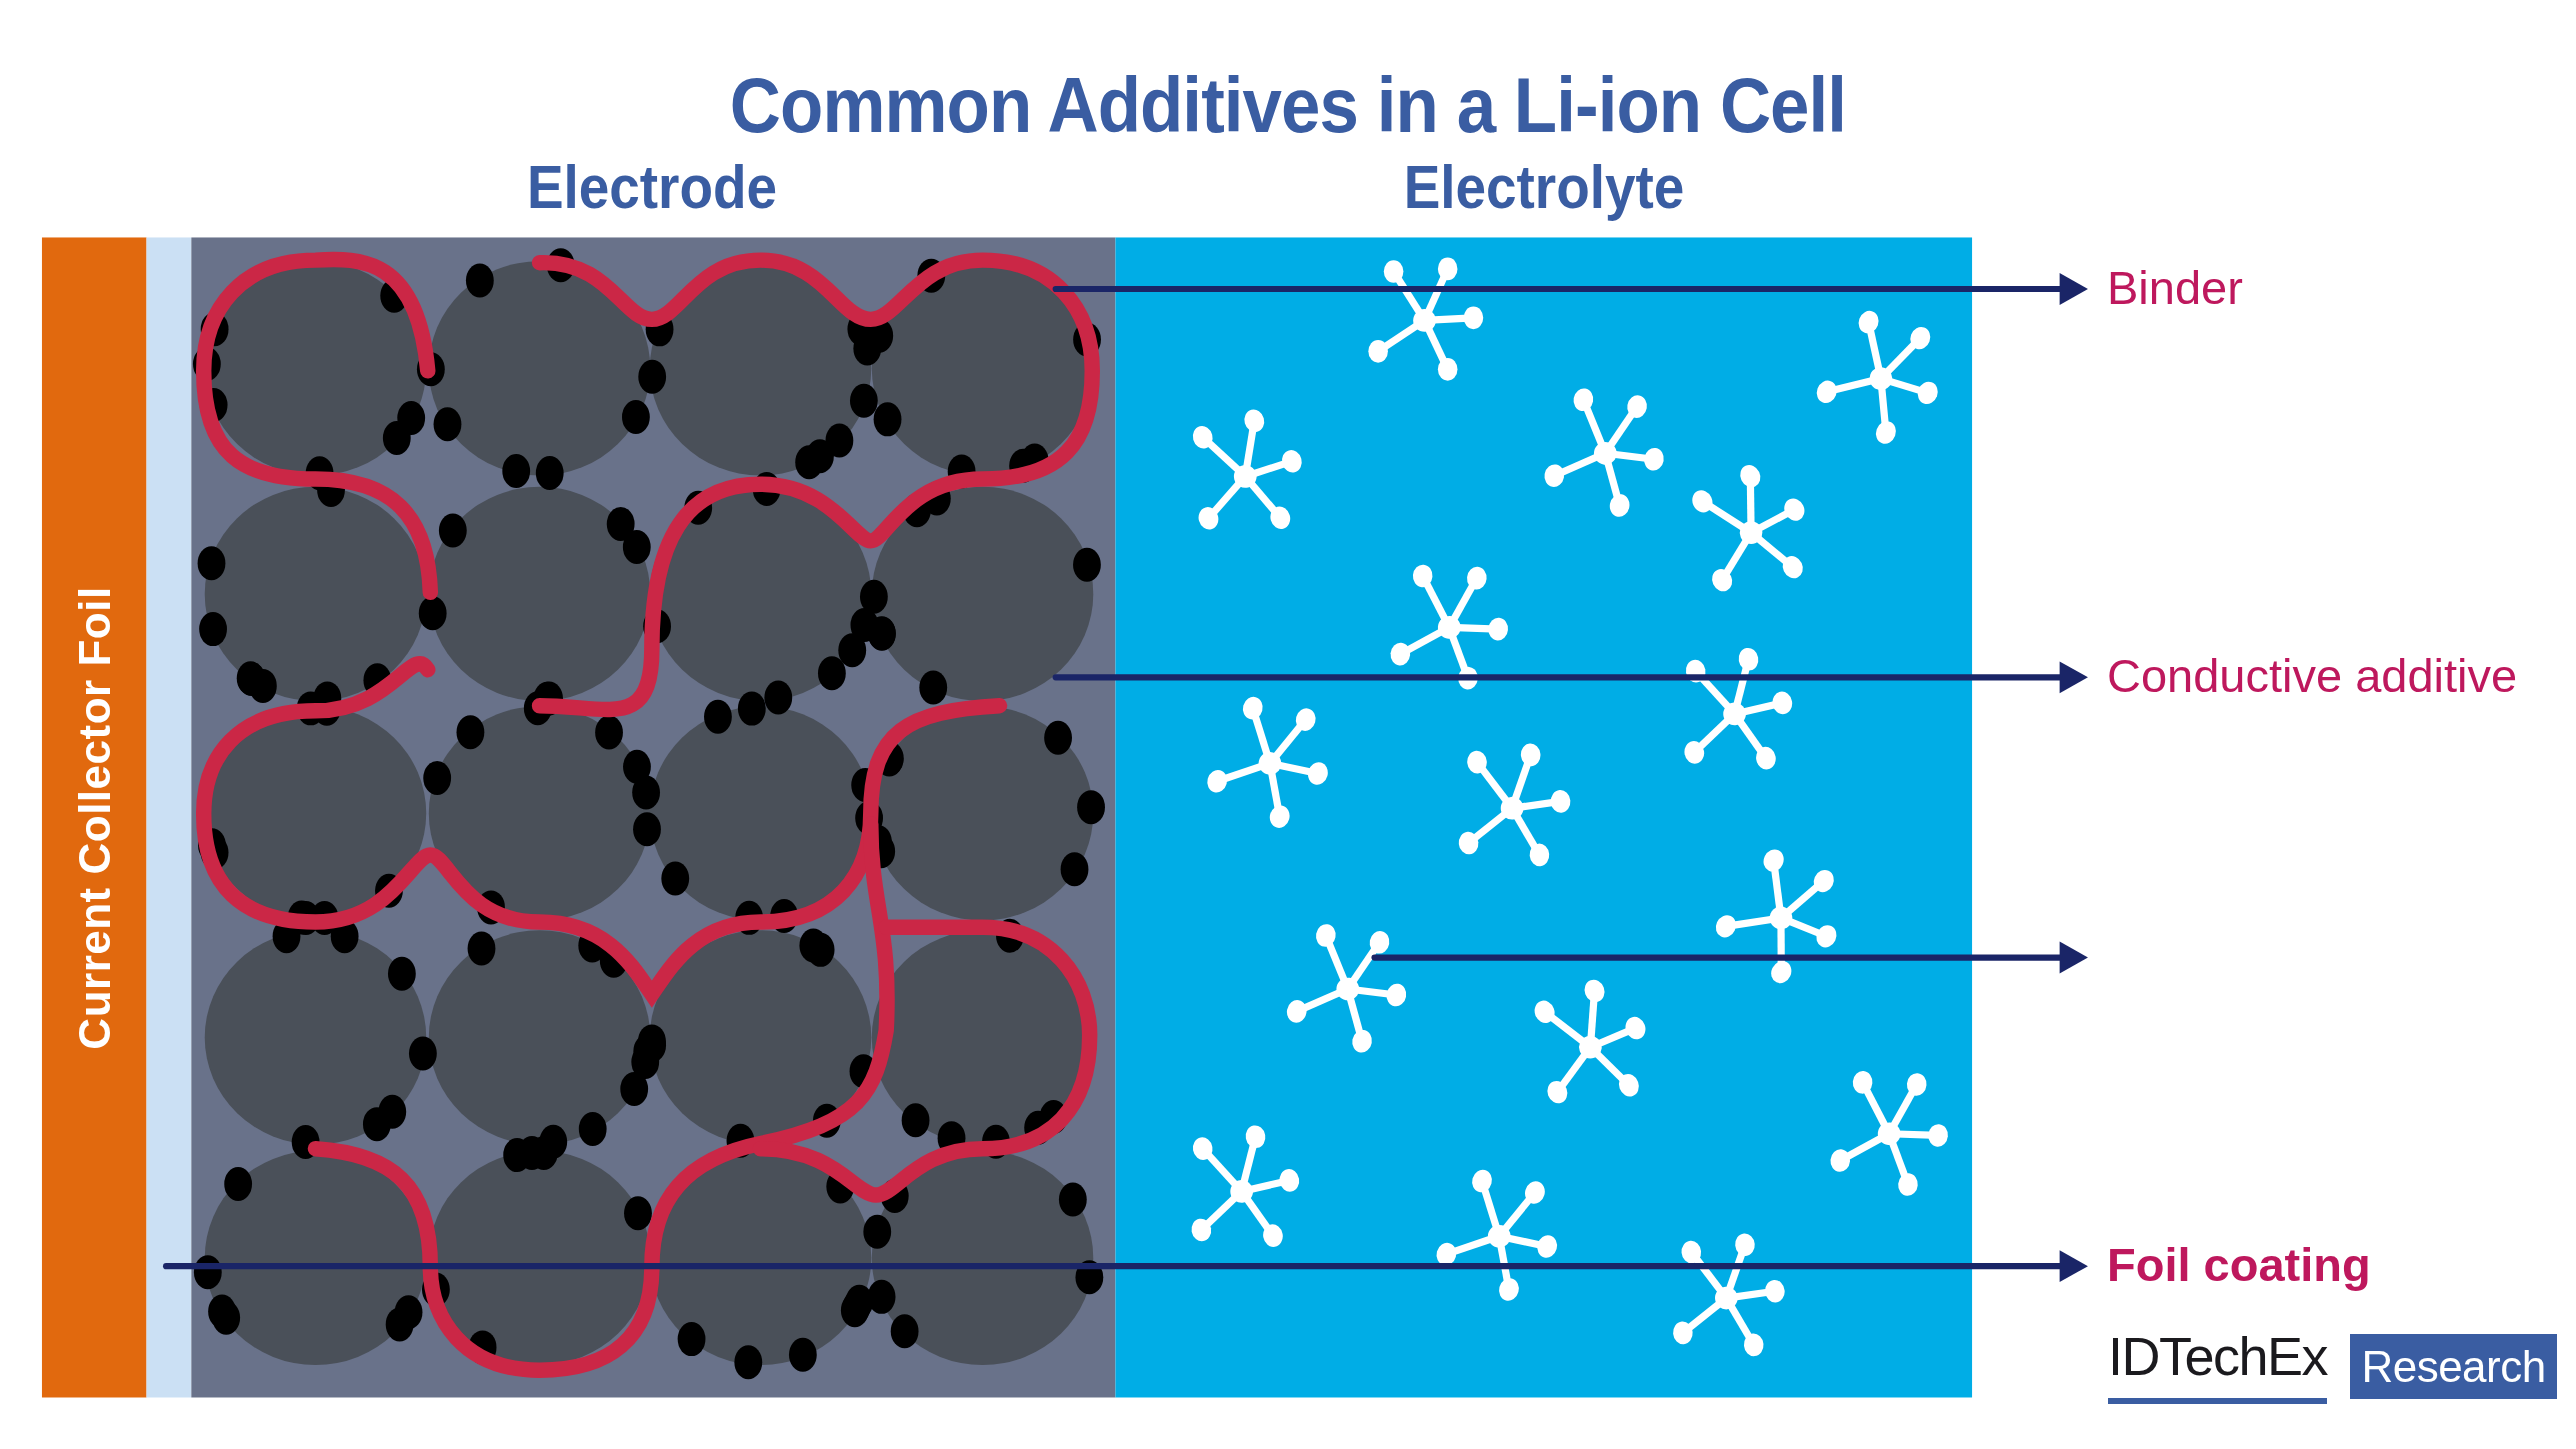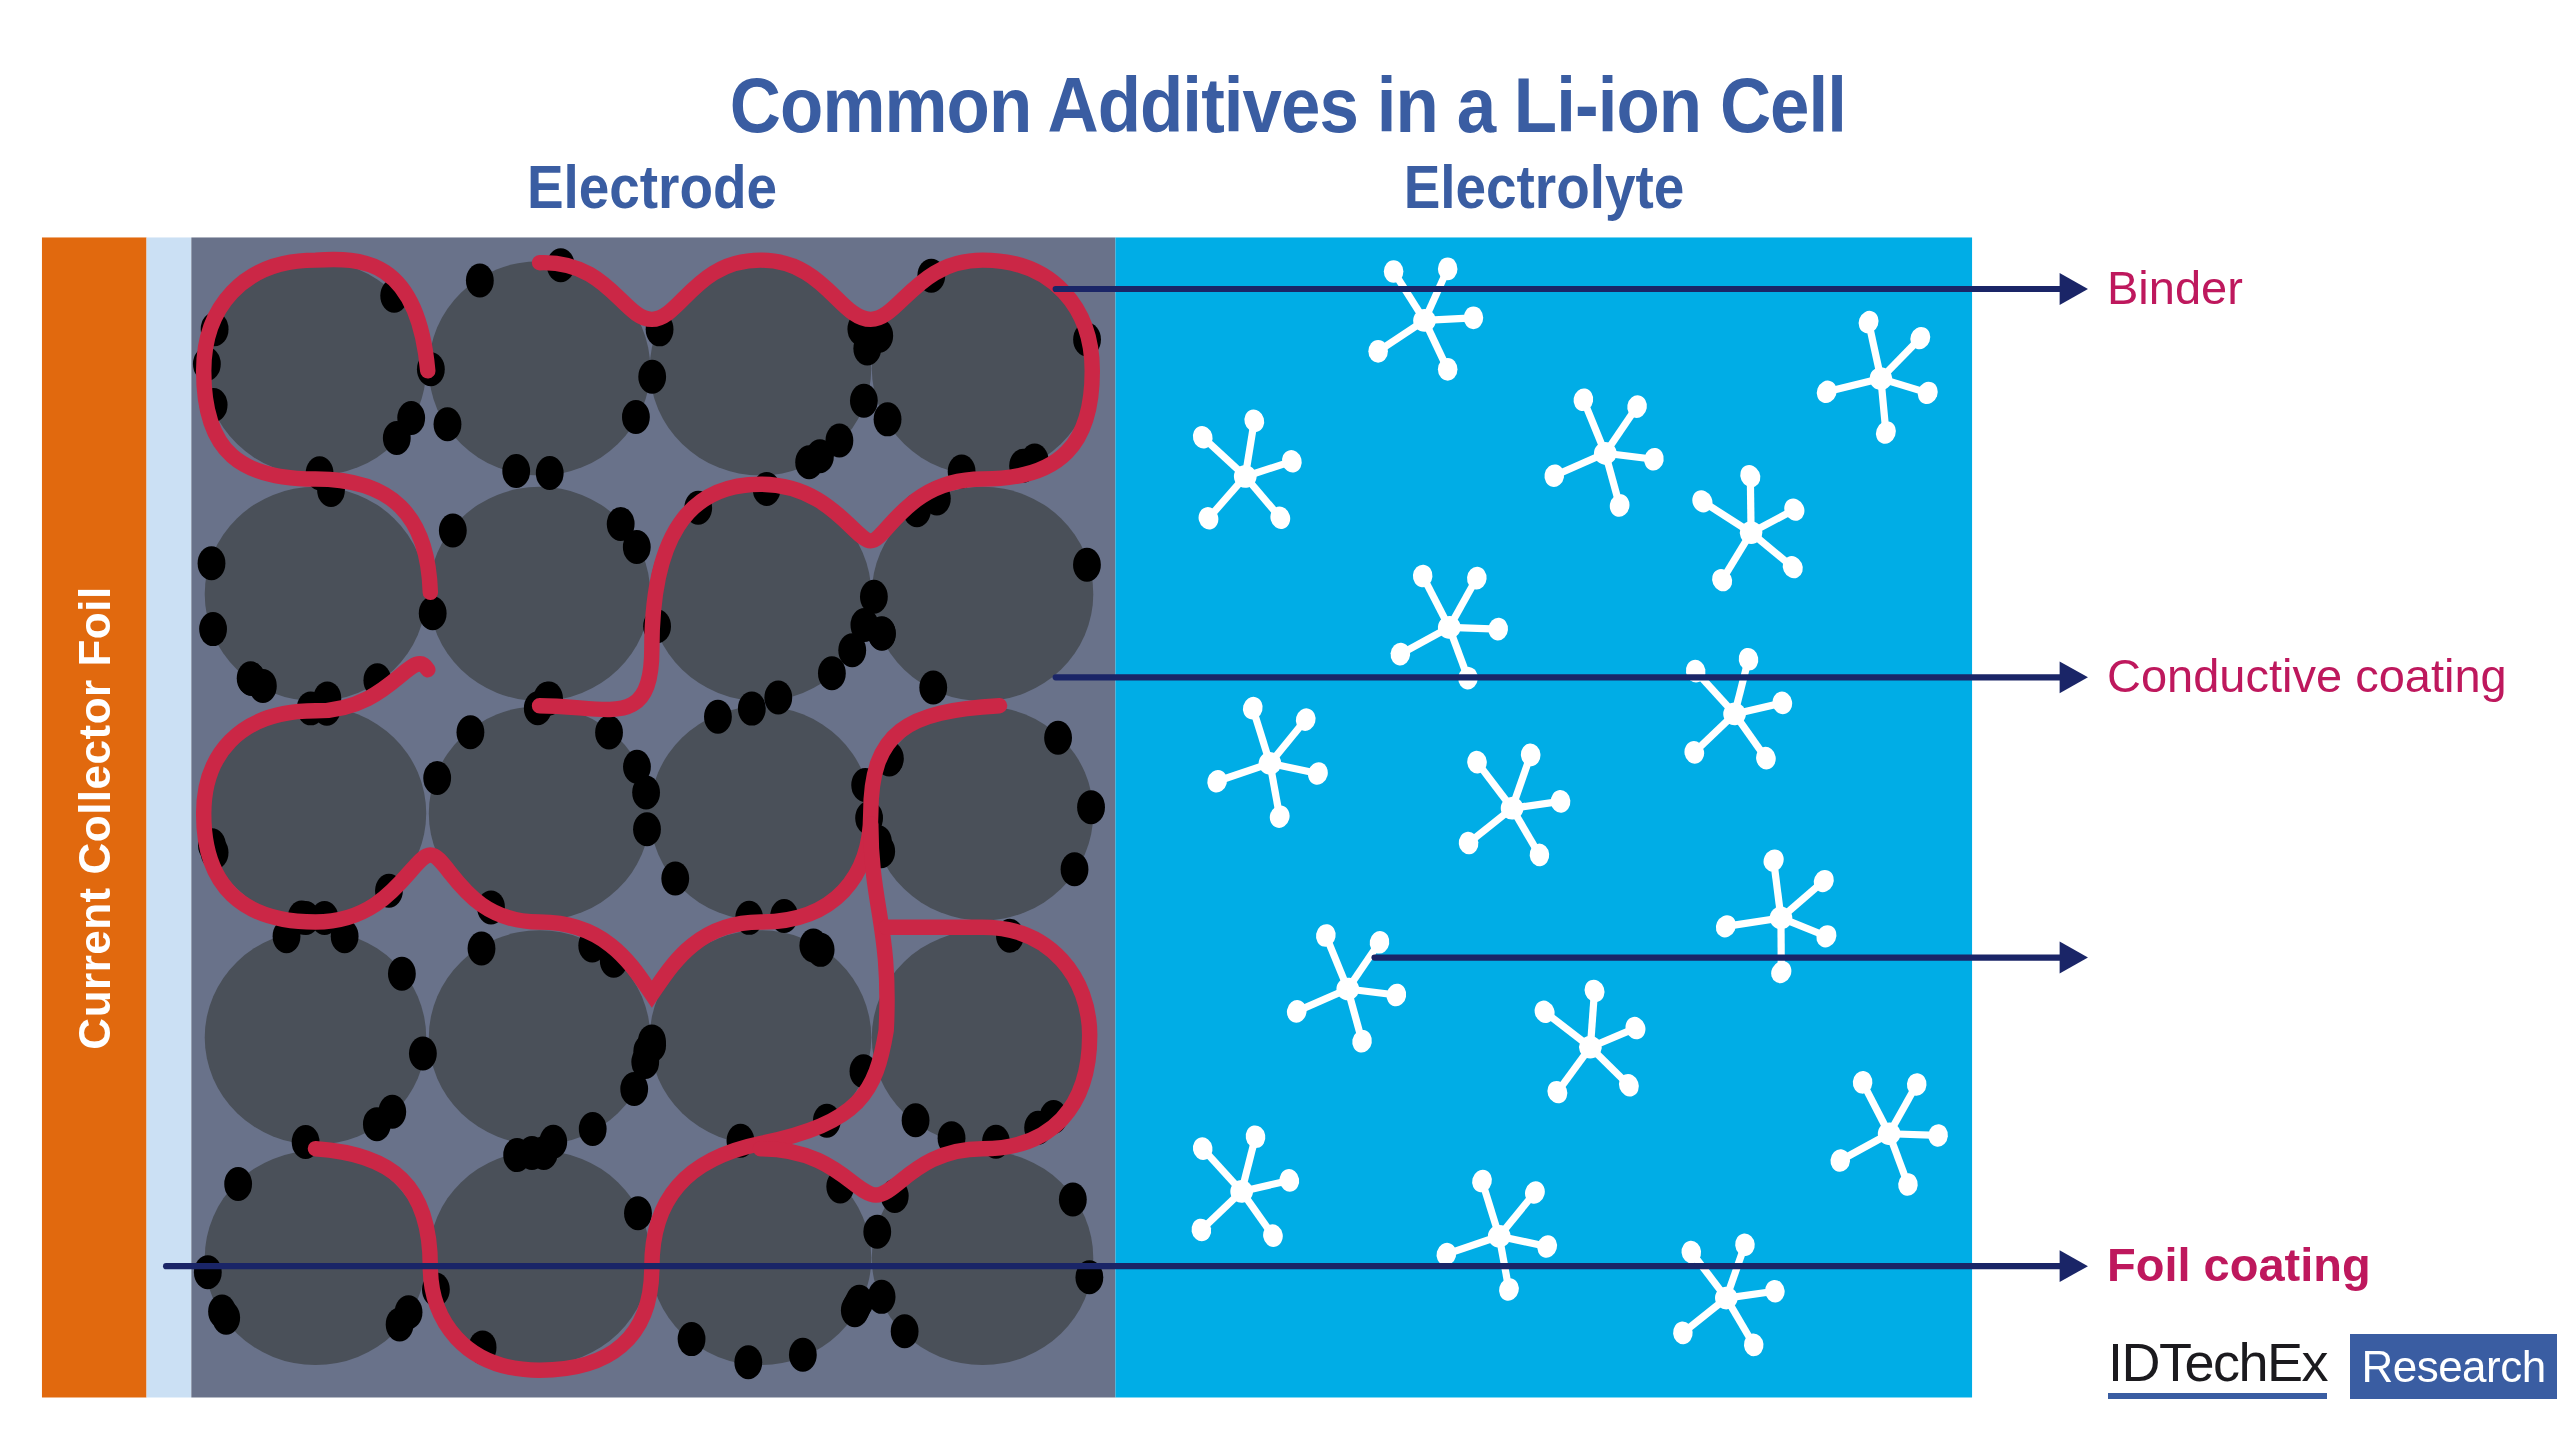--- a/index.html
+++ b/index.html
@@ -4,21 +4,21 @@
 <style>
   html, body { margin:0; padding:0; background:#ffffff; }
   body { width:2576px; height:1449px; overflow:hidden; position:relative; font-family:"Liberation Sans", sans-serif; }
   #stage { position:absolute; left:0; top:0; width:2576px; height:1153px; }
   .title { position:absolute; left:0; width:2576px; top:61px; text-align:center; font-family:"Liberation Sans", sans-serif; font-weight:bold; font-size:77px; color:#3A5DA2; letter-spacing:-1px; transform:scaleX(0.92); transform-origin:center; }
   .section-label { position:absolute; top:152px; font-family:"Liberation Sans", sans-serif; font-weight:bold; font-size:61px; color:#3A5DA2; transform:translateX(-50%) scaleX(0.9); white-space:nowrap; }
   .callout-label { position:absolute; font-family:"Liberation Sans", sans-serif; font-size:47px; color:#be185d; white-space:nowrap; transform:translateY(-52%); }
   .foil-label { position:absolute; left:42px; top:238px; width:105px; height:1160px; display:flex; align-items:center; justify-content:center; }
   .foil-label span { display:block; transform:rotate(-90deg); white-space:nowrap; color:#ffffff; font-family:"Liberation Sans", sans-serif; font-weight:bold; font-size:44px; letter-spacing:0.5px; }
   .logo { position:absolute; left:2108px; top:1333px; height:67px; display:flex; align-items:center; }
-  .logo-word { font-family:"Liberation Sans", sans-serif; font-size:54px; color:#1b1a1e; letter-spacing:-1.5px; border-bottom:6.2px solid #3A5DA2; line-height:54px; padding-bottom:4px; }
+  .logo-word { font-family:"Liberation Sans", sans-serif; font-size:54px; color:#1b1a1e; letter-spacing:-1.5px; border-bottom:6.2px solid #3A5DA2; line-height:54px; padding-bottom:15px; }
   .logo-box { margin-left:23px; background:#3A5DA2; color:#ffffff; font-family:"Liberation Sans", sans-serif; font-size:44px; padding:6.2px 11.3px; line-height:52px; letter-spacing:-0.5px; }
 </style>
 </head>
 <body>
 
 <div id="stage">
   <svg id="art" width="2576" height="1449" viewBox="0 0 5000 2813" xmlns="http://www.w3.org/2000/svg">
     <rect id="collector" x="81" y="461" width="203" height="2252" fill="#E1690E"></rect>
     <rect id="coating" x="284" y="461" width="87" height="2252" fill="#CBE0F4"></rect>
     <rect id="electrode" x="371" y="461" width="1794" height="2252" fill="#69728A"></rect>
@@ -418,21 +418,21 @@
 
   <div class="title">Common Additives in a Li-ion Cell</div>
   <div class="section-label" id="lbl-electrode" style="left: 652px;">Electrode</div>
   <div class="section-label" id="lbl-electrolyte" style="left: 1544px;">Electrolyte</div>
 
   <div class="foil-label">
     <span>Current Collector Foil</span>
   </div>
 
   <div class="callout-label" id="cl0" style="left: 2107px; top: 289px;">Binder</div>
-  <div class="callout-label" id="cl1" style="left: 2107px; top: 677px;">Conductive coating</div>
+  <div class="callout-label" id="cl1" style="left: 2107px; top: 677px;">Conductive additive</div>
   <div class="callout-label" id="cl3" style="left: 2107px; top: 1266px; font-weight: bold;">Foil coating</div>
 
   <div class="logo">
     <span class="logo-word">IDTechEx</span>
     <span class="logo-box">Research</span>
   </div>
 </div>
 
 
 </body></html>

